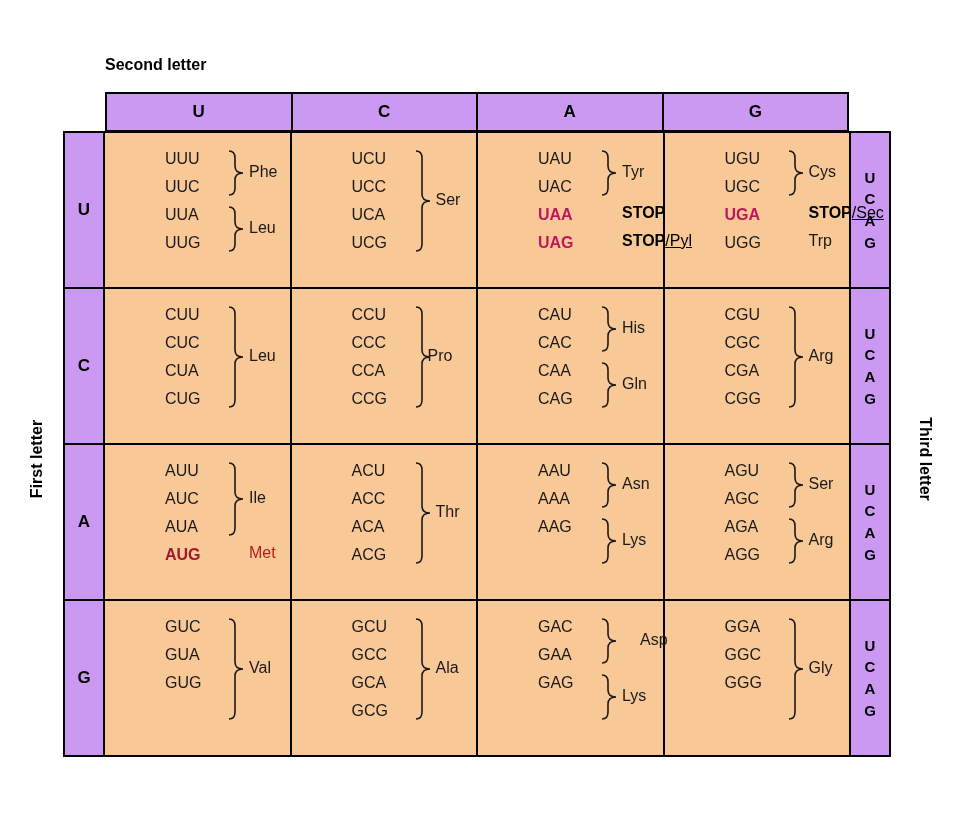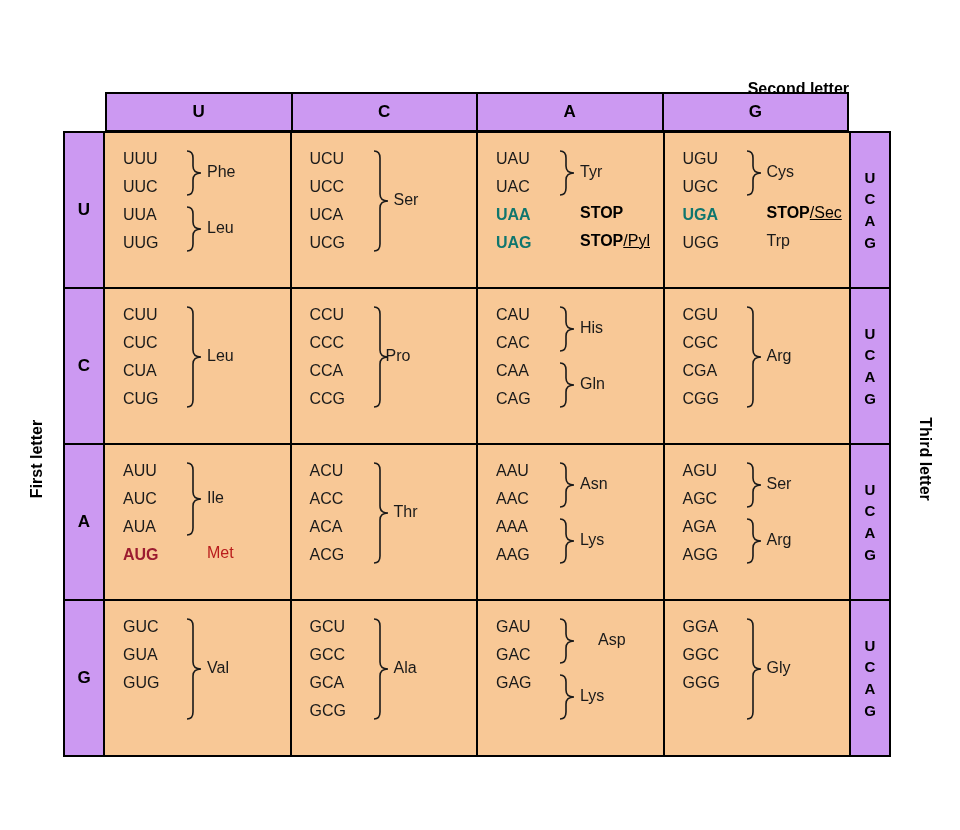--- a/index.html
+++ b/index.html
@@ -20,23 +20,23 @@
     left: 0;
     top: 0;
     width: 960px;
     height: 830px;
   }
 
   
   .second-letter-title {
     position: absolute;
     left: 105px;
-    top: 80px;
+    top: 56px;
     width: 744px;
-    text-align: right;
+    text-align: left;
     font-size: 16px;
     font-weight: bold;
     color: #000;
   }
 
   
   .first-letter-title {
     position: absolute;
     left: -33px;
     top: 450px;
@@ -144,37 +144,38 @@
     display: flex;
   }
 
   .codon-cell {
     flex: 1 1 0;
     border-right: 2px solid #000;
     box-sizing: border-box;
     position: relative;
     padding: 12px 0 16px 18px;
     background: #f8c896;
+    margin-left: 42px;
   }
   .codon-cell:last-child { border-right: none; }
 
   
   .codon-lines {
     position: relative;
     display: flex;
     flex-direction: column;
   }
   .codon-line {
     height: 28px;
     line-height: 28px;
     font-size: 16px;
     color: #1a1a1a;
     white-space: nowrap;
   }
-  .codon-line.bold { font-weight: bold; color: #0f766e; }
+  .codon-line.bold { font-weight: bold; color: #be185d; }
   .codon-line.met { font-weight: bold; color: #9b1b30; }
 
   
   .aa {
     position: absolute;
     font-size: 16px;
     color: #1a1a1a;
     white-space: nowrap;
   }
   .aa.bold { font-weight: bold; color: #000; }
@@ -359,21 +360,20 @@
               <div class="codon-line">ACG</div>
             </div>
             <div class="aa" style="left: 102px; top: 58px;">Thr</div>
             <svg class="bracket-svg" width="200" height="140" style="left: 18px;">
               <path d="M 64 18 Q 70 18 70 25 L 70 61 Q 70 68 78 68 Q 70 68 70 75 L 70 111 Q 70 118 64 118" fill="none" stroke="#1a1a1a" stroke-width="1.6"></path>
             </svg>
           </div>
           <div class="codon-cell">
             <div class="codon-lines">
               <div class="codon-line">AAU</div>
-              <div class="codon-line">AAC</div>
               <div class="codon-line">AAA</div>
               <div class="codon-line">AAG</div>
             </div>
             <div class="aa" style="left: 102px; top: 30px;">Asn</div>
             <div class="aa" style="left: 102px; top: 86px;">Lys</div>
             <svg class="bracket-svg" width="200" height="140" style="left: 18px;">
               <path d="M 64 18 Q 70 18 70 25 L 70 33 Q 70 40 78 40 Q 70 40 70 47 L 70 55 Q 70 62 64 62" fill="none" stroke="#1a1a1a" stroke-width="1.6"></path>
               <path d="M 64 74 Q 70 74 70 81 L 70 89 Q 70 96 78 96 Q 70 96 70 103 L 70 111 Q 70 118 64 118" fill="none" stroke="#1a1a1a" stroke-width="1.6"></path>
             </svg>
           </div>
@@ -420,22 +420,22 @@
               <div class="codon-line">GCA</div>
               <div class="codon-line">GCG</div>
             </div>
             <div class="aa" style="left: 102px; top: 58px;">Ala</div>
             <svg class="bracket-svg" width="200" height="140" style="left: 18px;">
               <path d="M 64 18 Q 70 18 70 25 L 70 61 Q 70 68 78 68 Q 70 68 70 75 L 70 111 Q 70 118 64 118" fill="none" stroke="#1a1a1a" stroke-width="1.6"></path>
             </svg>
           </div>
           <div class="codon-cell">
             <div class="codon-lines">
-              <div class="codon-line">GAU</div>
               <div class="codon-line">GAC</div>
+              <div class="codon-line">GAA</div>
               <div class="codon-line">GAG</div>
             </div>
             <div class="aa" style="left: 120px; top: 30px;">Asp</div>
             <div class="aa" style="left: 102px; top: 86px;">Lys</div>
             <svg class="bracket-svg" width="200" height="140" style="left: 18px;">
               <path d="M 64 18 Q 70 18 70 25 L 70 33 Q 70 40 78 40 Q 70 40 70 47 L 70 55 Q 70 62 64 62" fill="none" stroke="#1a1a1a" stroke-width="1.6"></path>
               <path d="M 64 74 Q 70 74 70 81 L 70 89 Q 70 96 78 96 Q 70 96 70 103 L 70 111 Q 70 118 64 118" fill="none" stroke="#1a1a1a" stroke-width="1.6"></path>
             </svg>
           </div>
           <div class="codon-cell">

